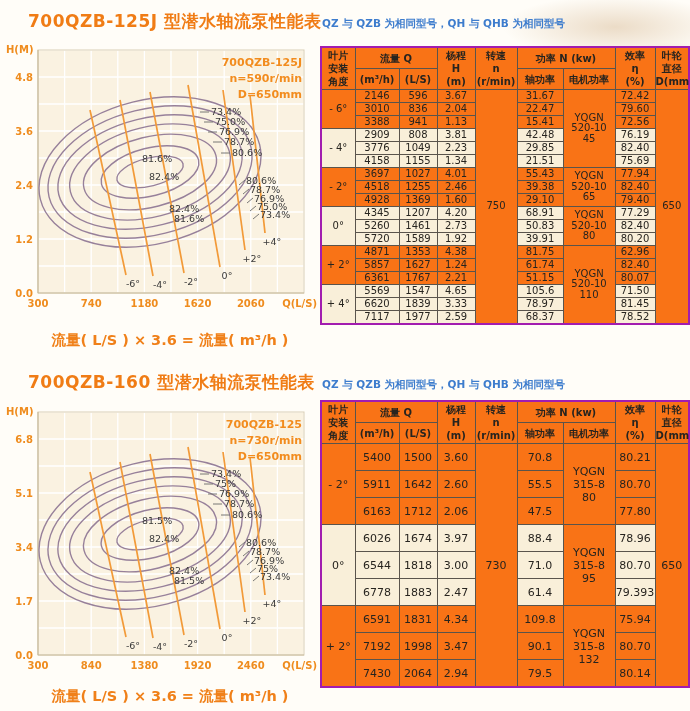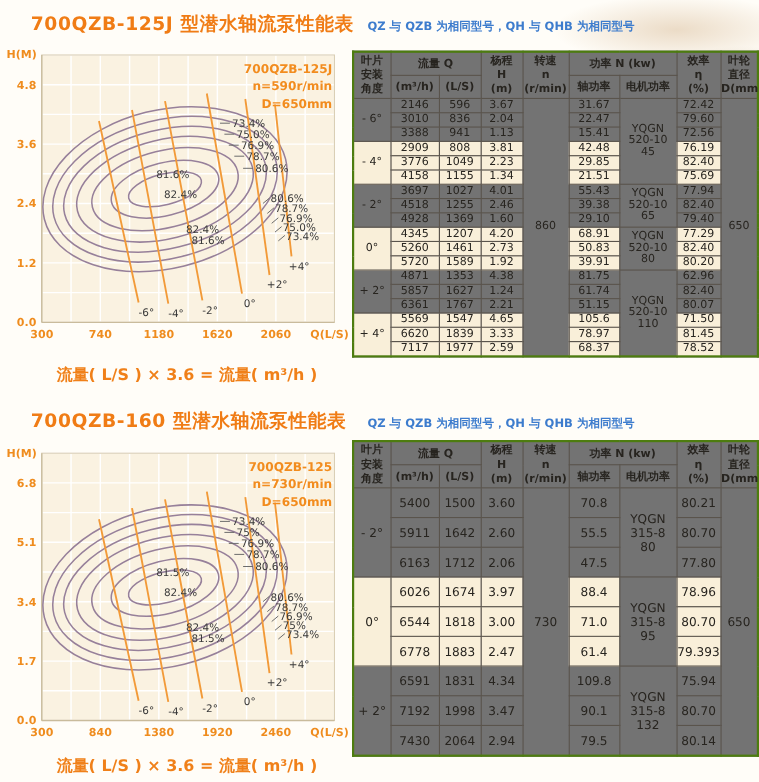--- a/index.html
+++ b/index.html
@@ -18,37 +18,37 @@
     position:absolute;right:0;top:225px;width:40px;height:90px;
     background:radial-gradient(ellipse 30px 45px at 100% 50%, rgba(228,208,182,.45), rgba(228,208,182,0) 75%);
   }
   .title{
     position:absolute;left:28px;margin:0;
     font-size:17px;font-weight:700;color:#f07c15;letter-spacing:.5px;white-space:nowrap;
   }
   #title0{top:10px;}
   #title1{top:371px;}
   .note{
-    position:absolute;left:334px;font-size:10.5px;font-weight:700;color:#3d7ccd;white-space:nowrap;
+    position:absolute;left:322px;font-size:10.5px;font-weight:700;color:#3d7ccd;white-space:nowrap;
   }
   #note0{top:17px;}
   #note1{top:378px;}
   .chart{position:absolute;left:4px;}
   #chart0{top:40px;}
   #chart1{top:402px;}
   .caption{
     position:absolute;left:22px;width:296px;text-align:center;
     font-size:14.5px;font-weight:700;color:#f08019;white-space:nowrap;
   }
   #cap0{top:331px;}
   #cap1{top:687px;}
   table.spec{
     position:absolute;left:320px;width:368px;
     border-collapse:collapse;table-layout:fixed;
-    background:#737373;border:2px solid #4d7c0f;
+    background:#f97316;border:2px solid #a21caf;
   }
   #table0{top:46px;}
   #table1{top:400px;}
   .spec th,.spec td{
     border:1px solid #5a544c;text-align:center;vertical-align:middle;
     white-space:pre-line;color:#27241f;padding:0;
   }
   .spec thead th{font-size:10px;font-weight:700;line-height:1.3;padding:1px 0;}
   #table0 tbody td{height:12px;font-size:10px;line-height:1.05;}
   #table1 tbody td{height:26px;font-size:11px;margin-top:32px;}
@@ -192,21 +192,21 @@
         <th>轴功率</th>
         <th>电机功率</th>
       </tr>
     </thead>
     <tbody>
       <tr>
         <td rowspan="3">- 6°</td>
         <td>2146</td>
         <td>596</td>
         <td>3.67</td>
-        <td rowspan="18">860</td>
+        <td rowspan="18">750</td>
         <td>31.67</td>
         <td rowspan="6">YQGN
 520-10
 45</td>
         <td>72.42</td>
         <td rowspan="18">650</td>
       </tr>
       <tr>
         <td>3010</td>
         <td>836</td>

